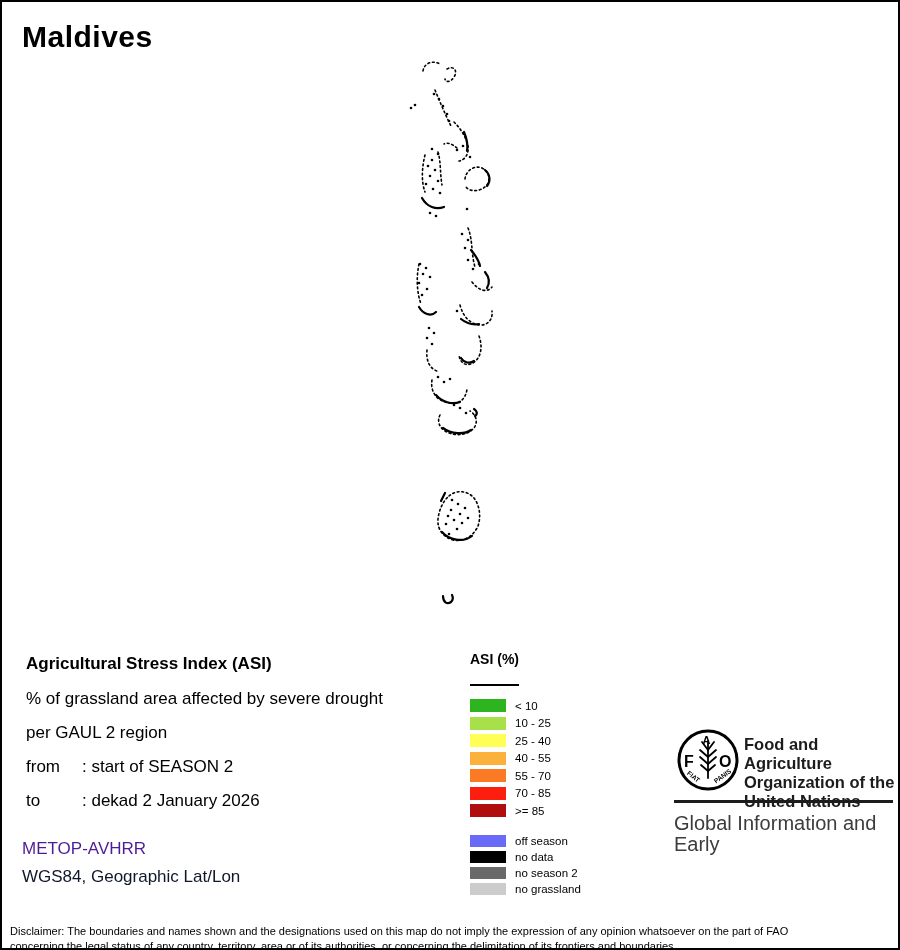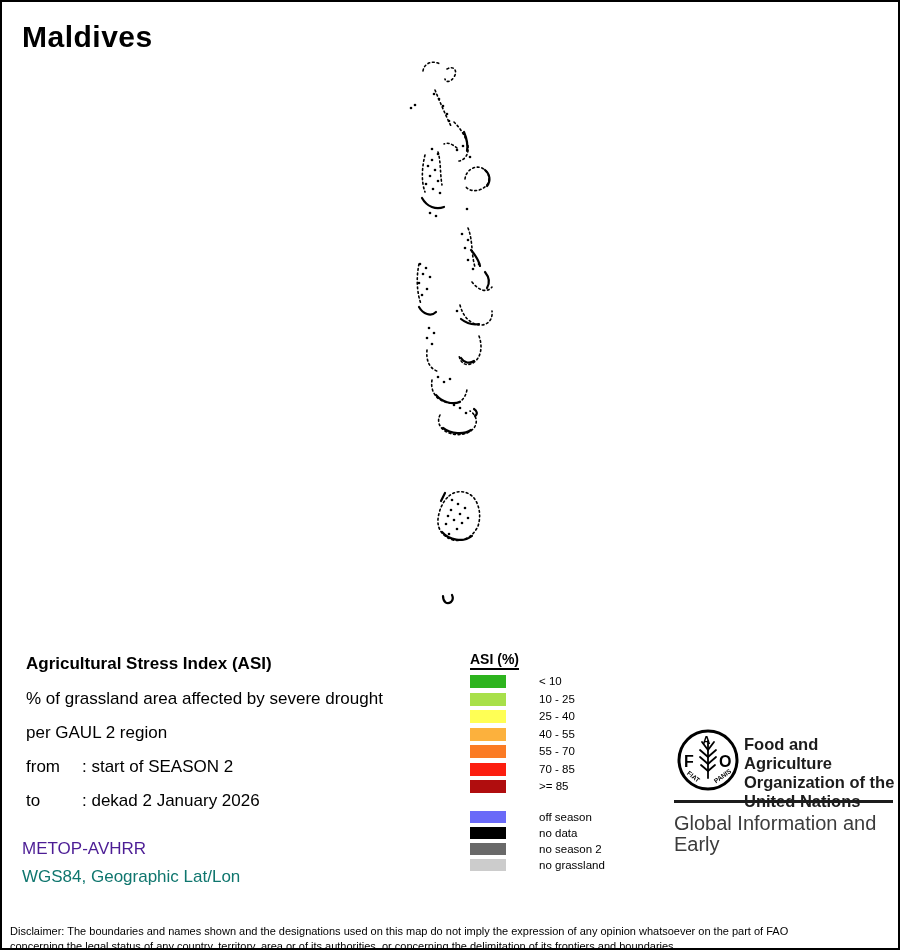--- a/index.html
+++ b/index.html
@@ -22,32 +22,32 @@
     letter-spacing: 0.5px;
   }
   .map-svg { position: absolute; left: 0; top: 0; }
 
   .info { position: absolute; left: 24px; top: 652px; color: #000; }
   .info-h { font-size: 17px; font-weight: bold; margin-bottom: 15px; }
   .info-l { font-size: 17px; margin-bottom: 14px; }
   .fl { display: inline-block; width: 56px; }
 
   .sensor { position: absolute; left: 20px; top: 837px; font-size: 17px; color: #4c1d95; }
-  .proj   { position: absolute; left: 20px; top: 865px; font-size: 17px; color: #0f766e; }
+  .proj   { position: absolute; left: 20px; top: 865px; font-size: 17px; color: #0f172a; }
 
   .legend { position: absolute; left: 468px; top: 648px; }
   .legend-title {
     display: inline-block;
     font-size: 14px;
     font-weight: bold;
     border-bottom: 2px solid #000;
-    padding-bottom: 1px;
-    margin-bottom: 5px;
-  }
-  .lrow { display: flex; align-items: flex-start; margin-bottom: 4.5px; gap: 24px; }
+    padding-bottom: 17px;
+    margin-bottom: 13px;
+  }
+  .lrow { display: flex; align-items: center; margin-bottom: 4.5px; }
   .lbox { width: 36px; height: 13px; margin-right: 9px; flex: 0 0 auto; }
   .lrow2 .lbox { height: 12px; margin-bottom: 0; }
   .lrow2 { margin-bottom: 4px; }
   .llab { font-size: 11.5px; color: #000; white-space: nowrap; }
   .legend-gap { height: 13px; }
 
   .fao-logo { position: absolute; left: 674px; top: 726px; }
   .fao-name {
     position: absolute; left: 742px; top: 733px;
     font-size: 16.5px; font-weight: bold; line-height: 19px; color: #1c1c1c;

